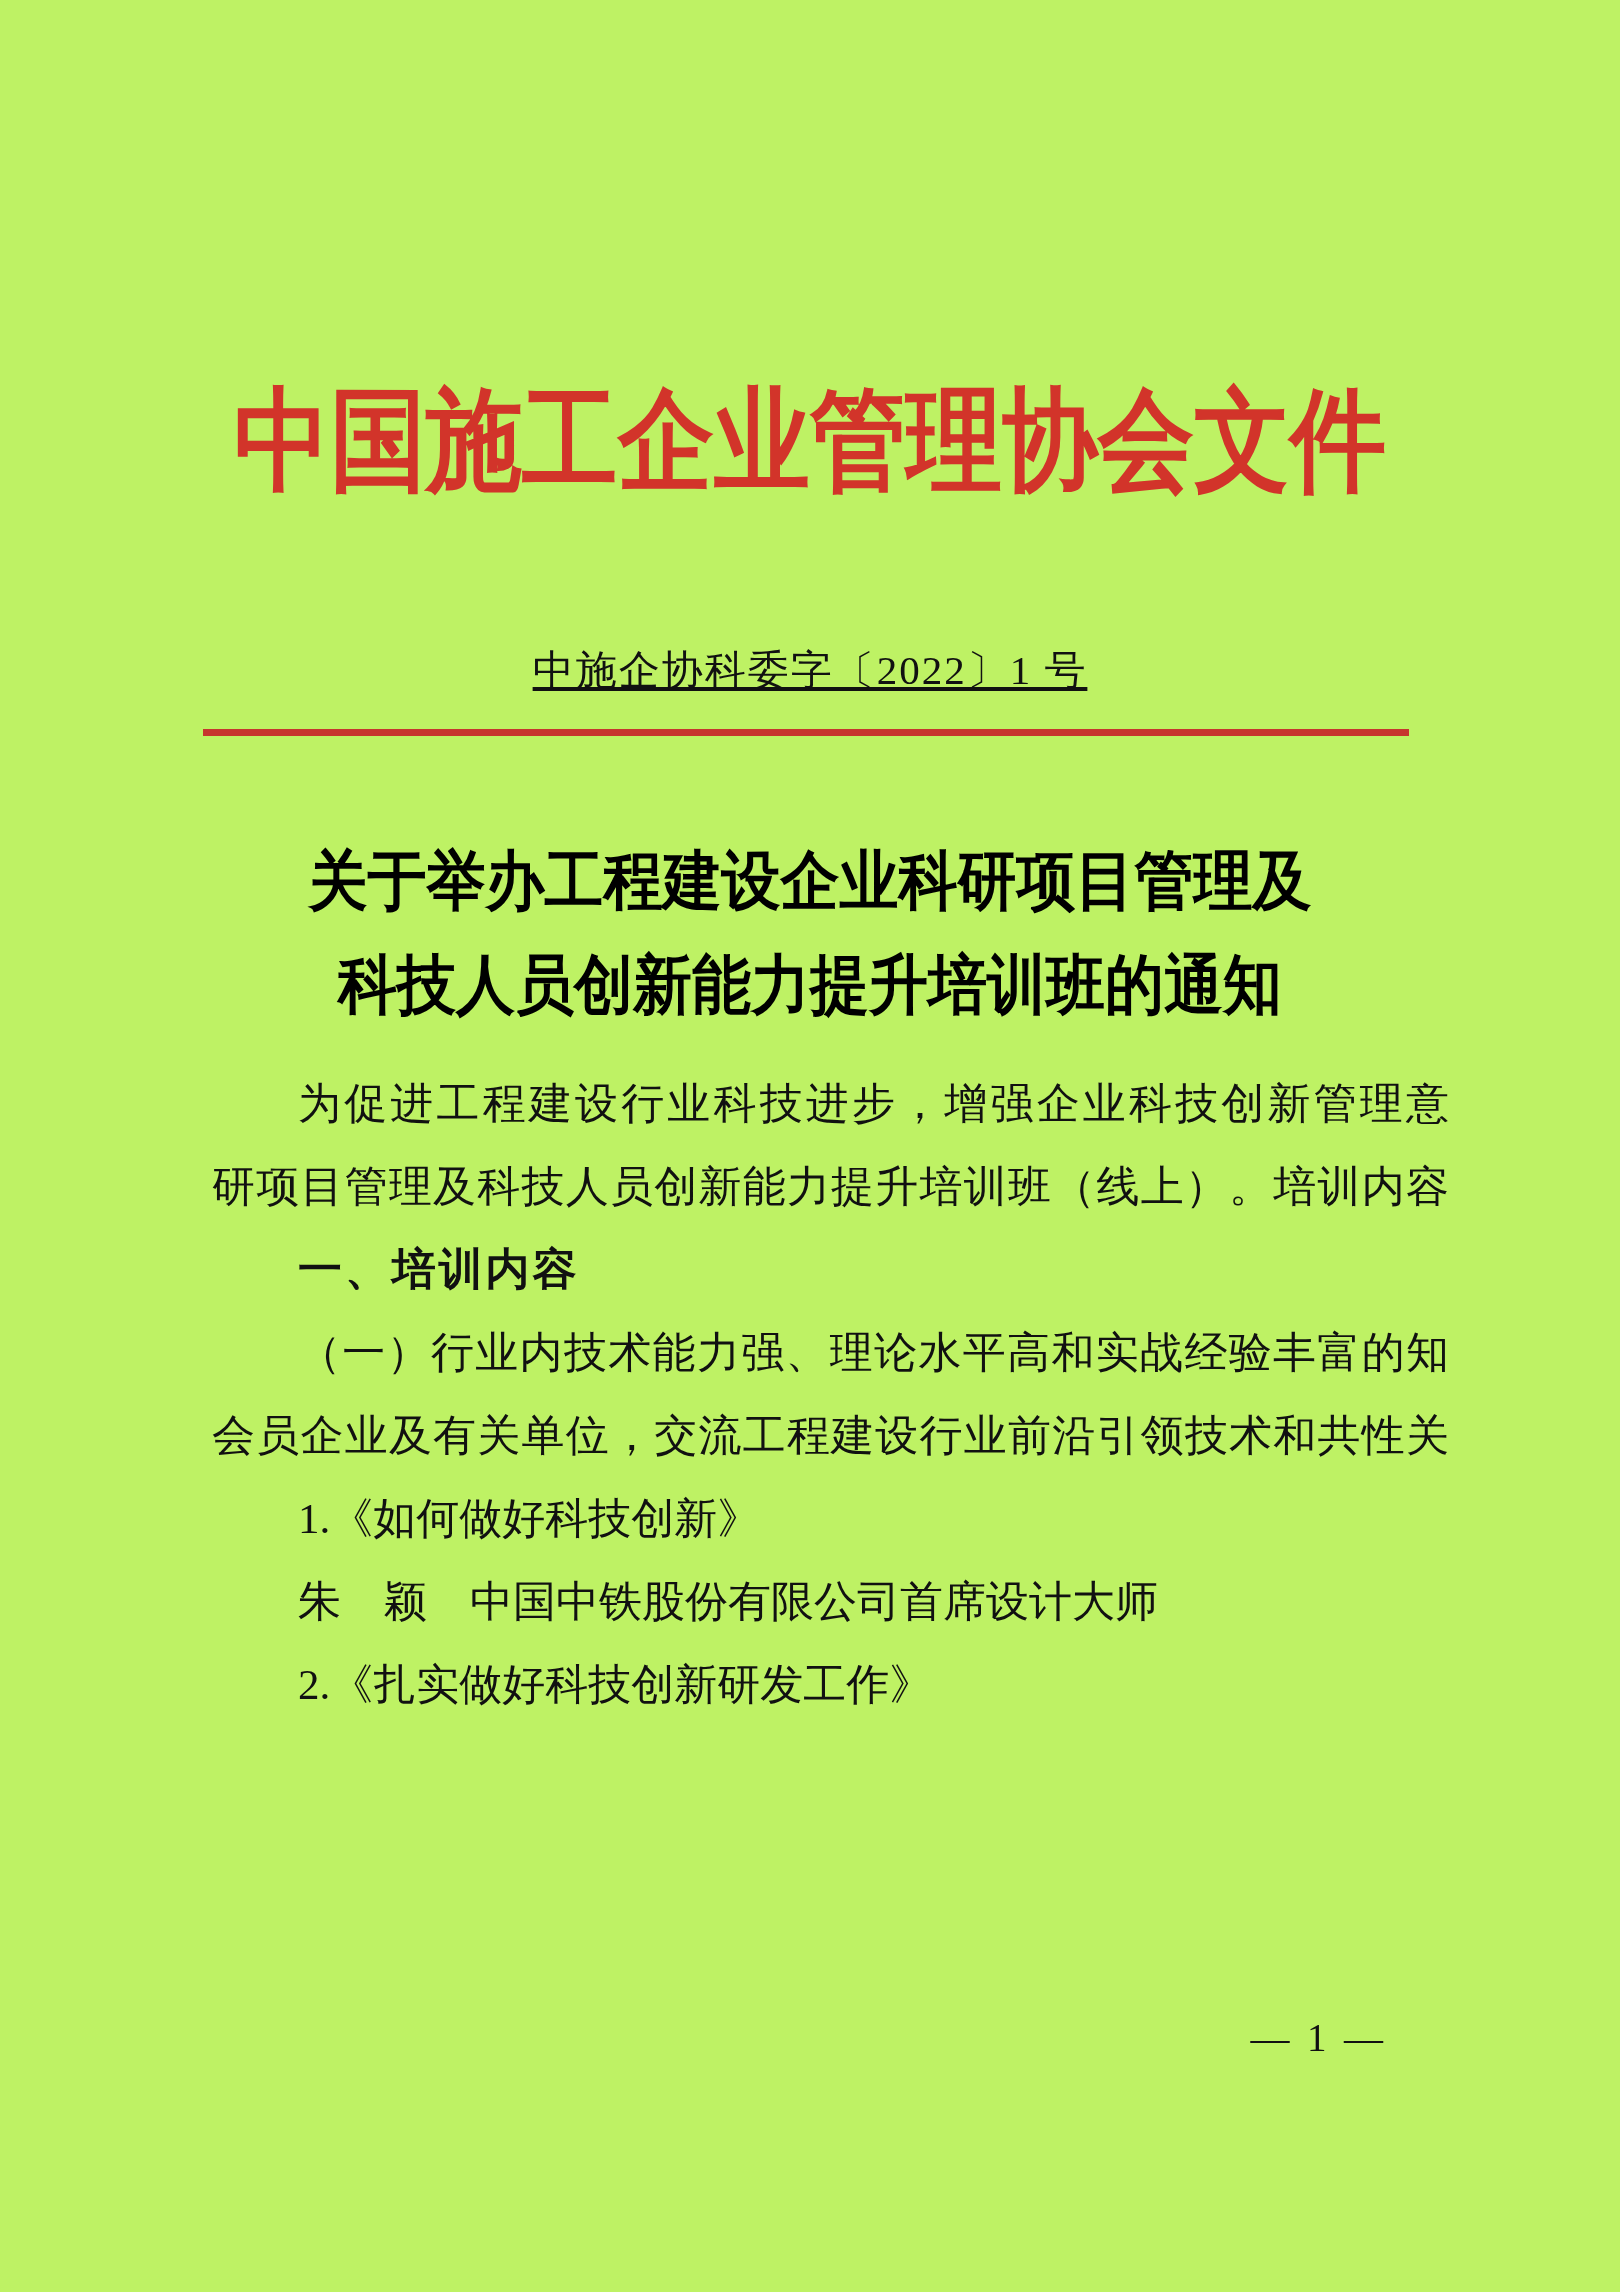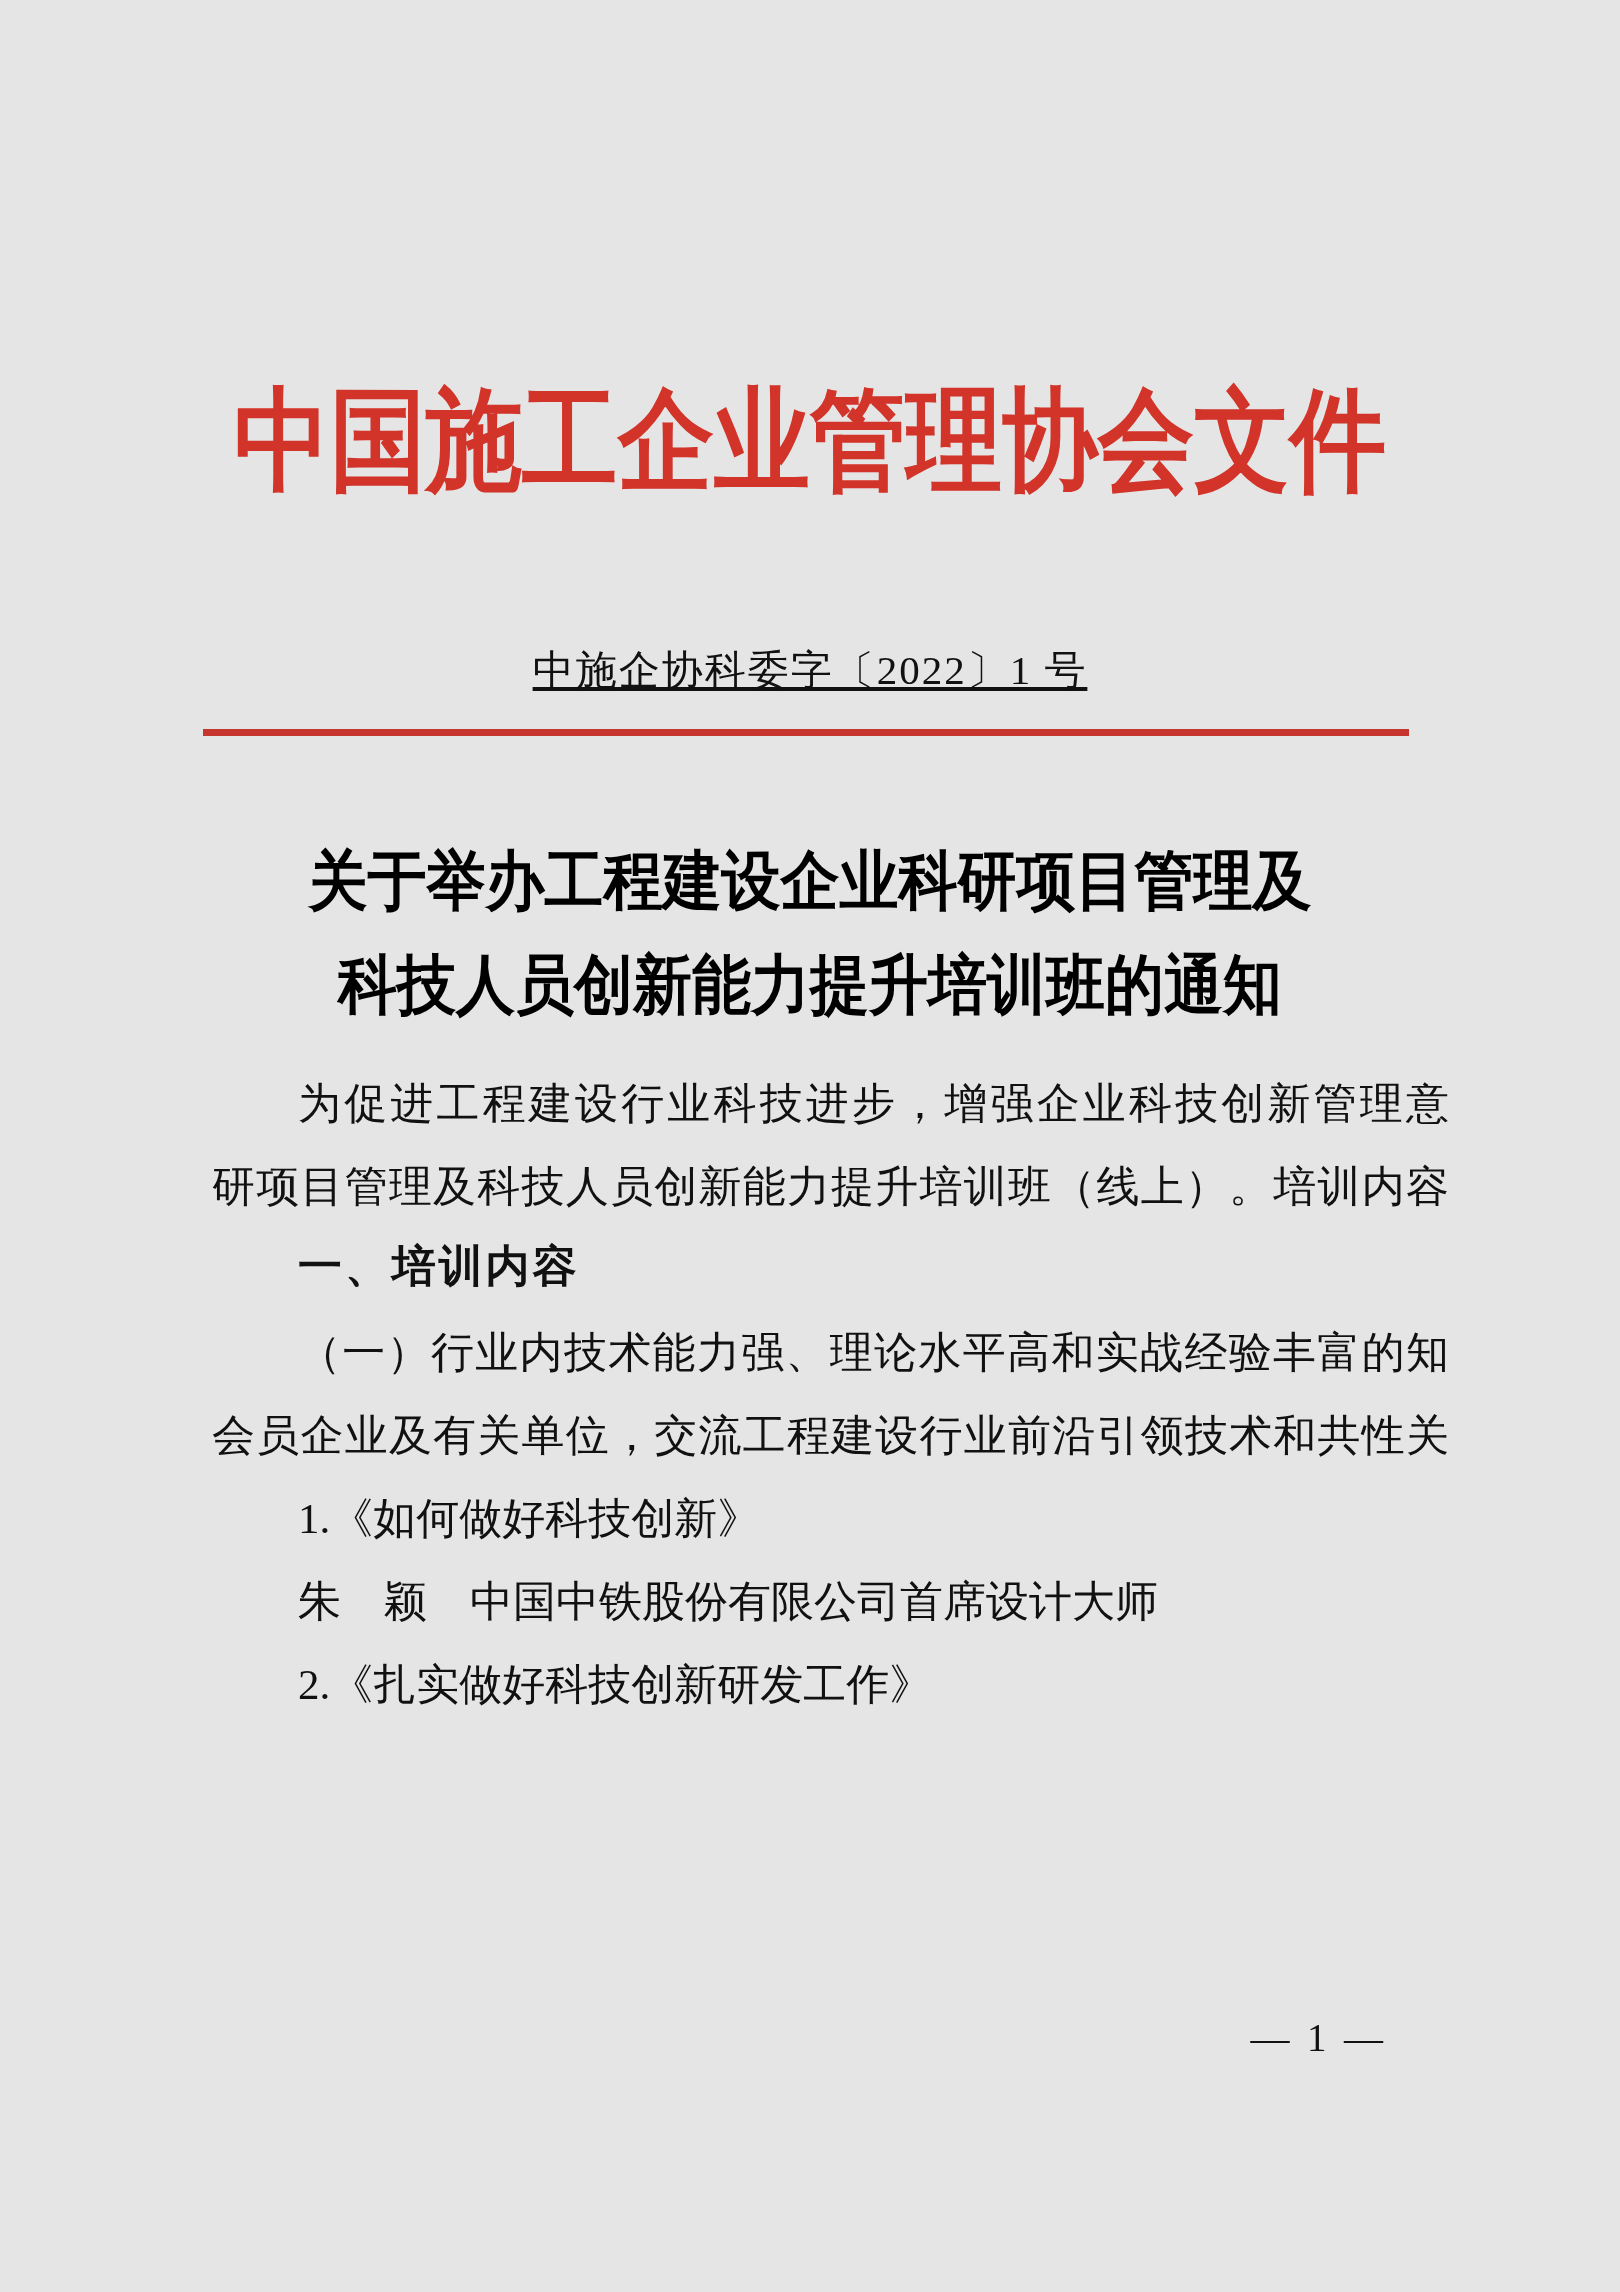--- a/index.html
+++ b/index.html
@@ -6,21 +6,21 @@
   body {
     width: 1620px; height: 2293px;
     background: #ffffff;
     position: relative;
     font-family: "Liberation Serif", serif;
     color: #111111;
   }
   .page {
     position: absolute; inset: 0;
     width: 1620px; height: 2293px;
-    background: #e5e5e5;
+    background: #bef264;
     overflow: hidden;
   }
   .banner-title {
     position: absolute;
     top: 367px; left: 0; width: 1620px;
     text-align: center;
     font-size: 96px;
     font-weight: bold;
     letter-spacing: 0px;
     color: #d2342a;
@@ -69,21 +69,21 @@
     overflow: hidden;
     text-align: left;
     white-space: normal;
   }
   .indent { padding-left: 86px; }
   .just {
     text-align: justify;
     text-align-last: justify;
   }
   .heading {
-    font-family: Liberation Mono, monospace;
+    font-family: Liberation Serif, serif;
     font-weight: bold;
     font-size: 44px;
     letter-spacing: 2.9px;
   }
   .page-number {
     position: absolute;
     top: 2015px;
     right: 233px;
     font-size: 39px;
     letter-spacing: 3.9px;

